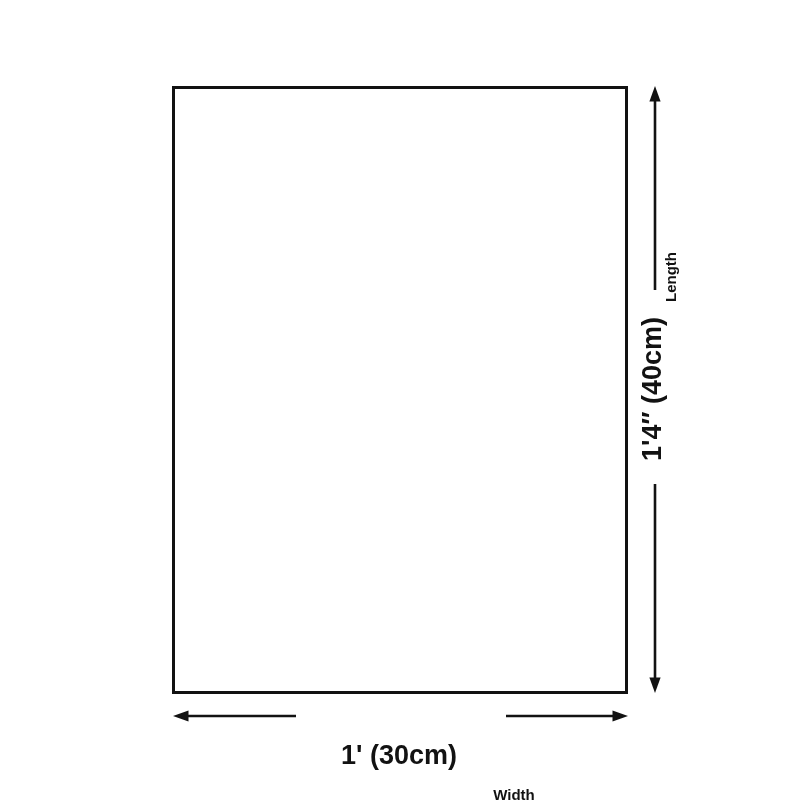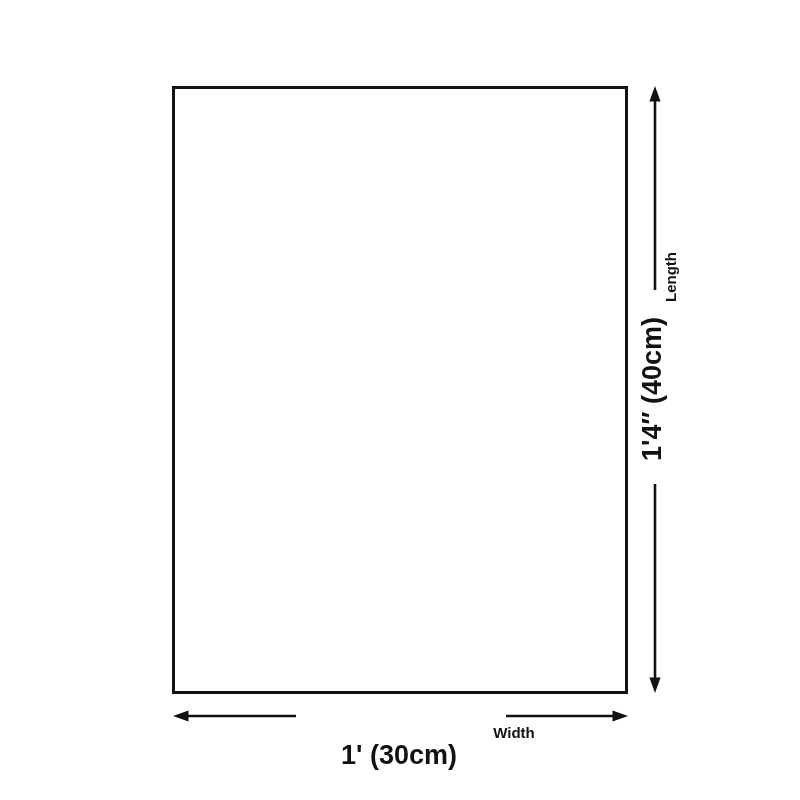--- a/index.html
+++ b/index.html
@@ -60,21 +60,21 @@
   .length-axis {
     left: 670px;
     top: 277px;
   }
   .width-value {
     left: 399px;
     top: 717px;
   }
   .width-axis {
     left: 514px;
-    top: 694px;
+    top: 756px;
   }
 </style>
 </head>
 <body>
 
 <div class="canvas">
 
   <div class="product-rect"></div>
 
   <svg class="arrows-overlay" viewBox="0 0 800 800" xmlns="http://www.w3.org/2000/svg">

